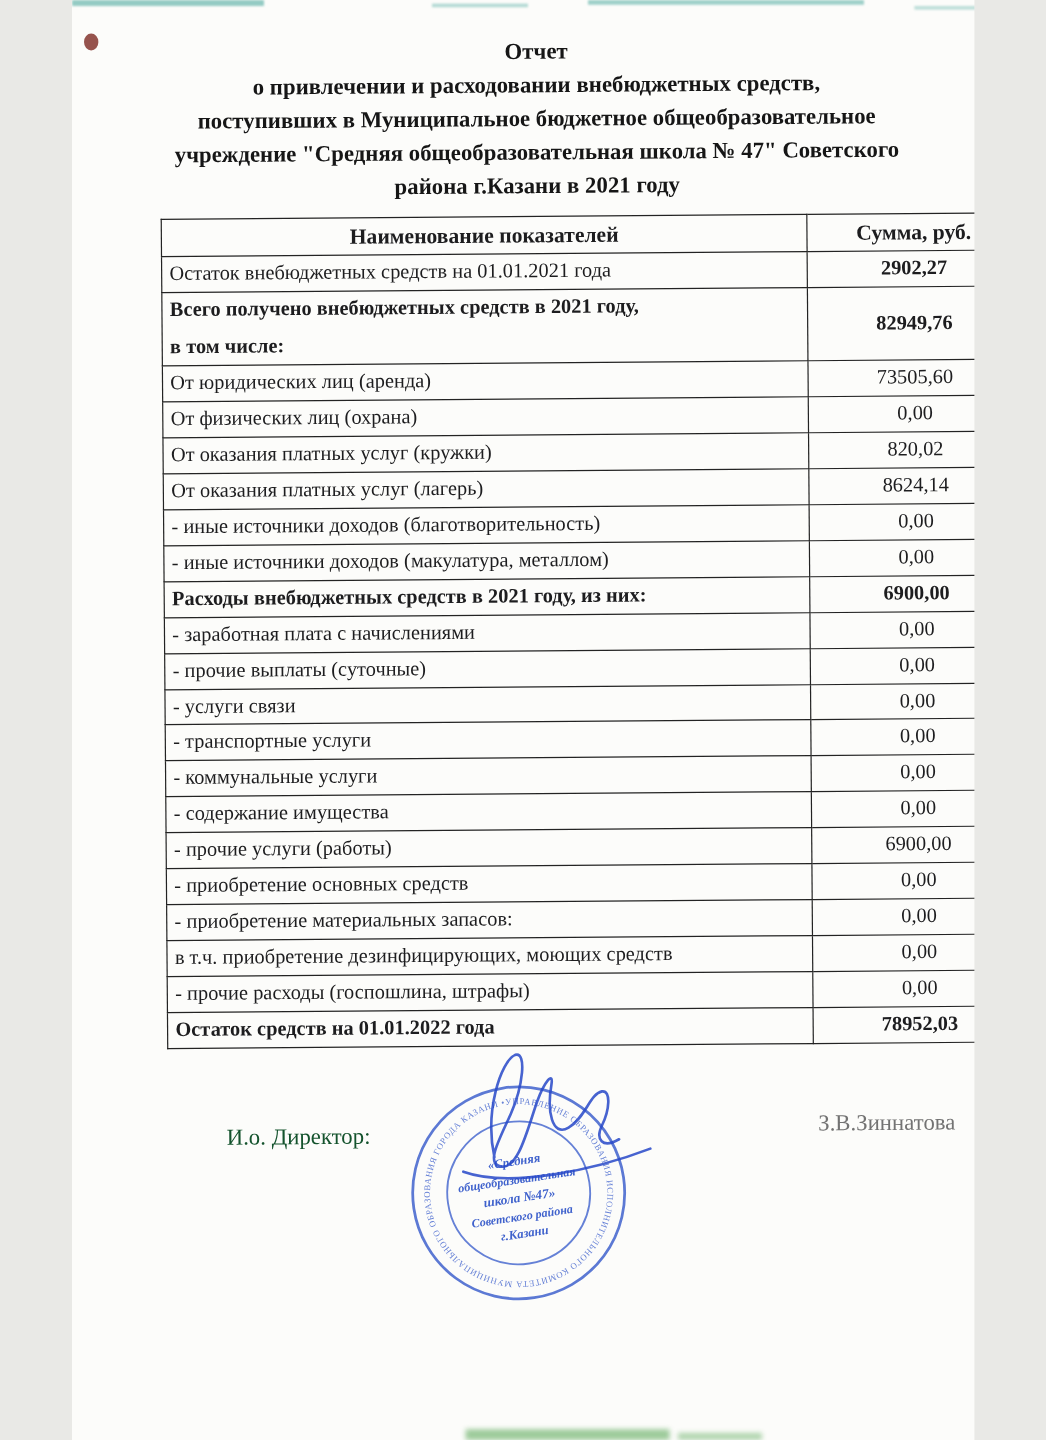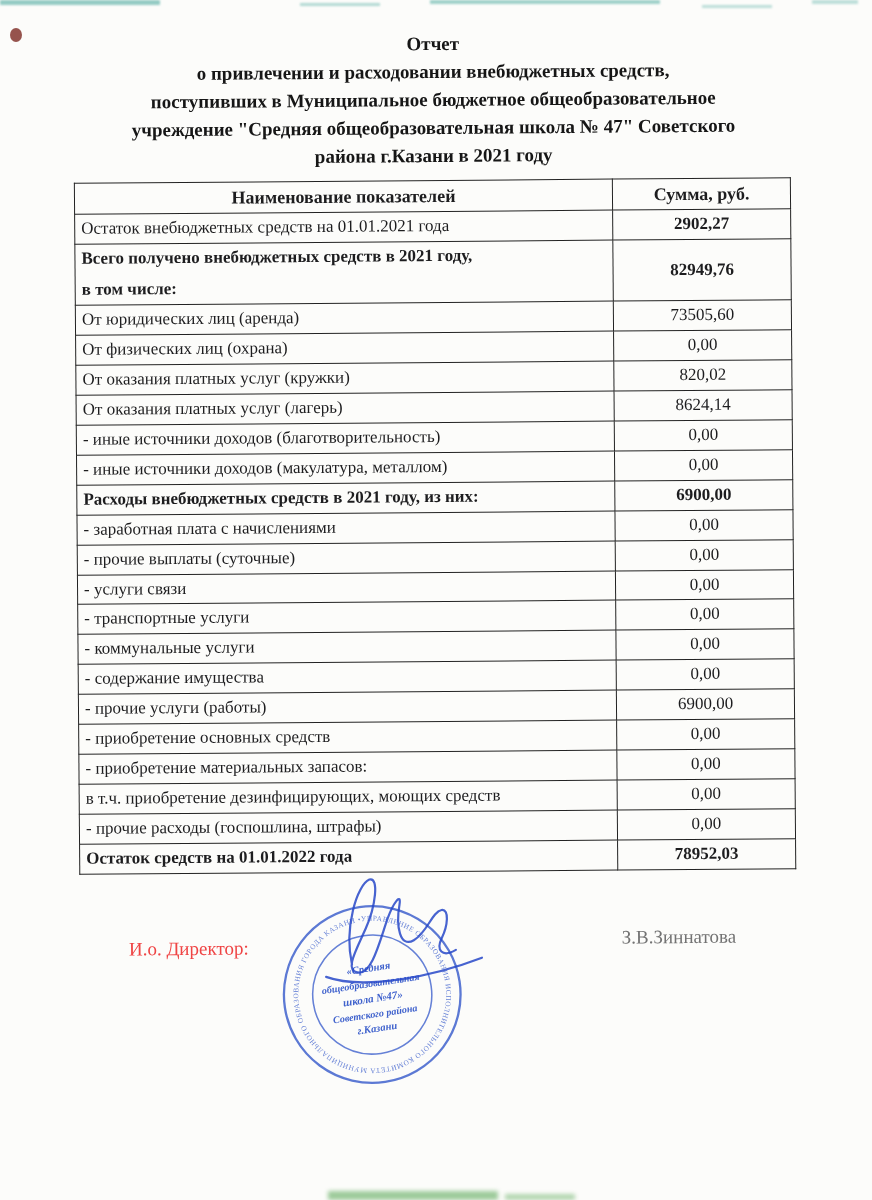--- a/index.html
+++ b/index.html
@@ -1,18 +1,18 @@
 <!DOCTYPE html>
 <html lang="ru"><head>
 <meta charset="utf-8">
 <style>
   html,body{margin:0;padding:0;background:#e9e9e6;}
   .page{
     position:relative;
-    width:872px;height:1200px;
+    width:752px;height:1200px;
     margin:0 auto;
     background:#fcfcfa;
     overflow:hidden;
     font-family:"Liberation Serif","DejaVu Serif",serif;
     color:#1d1d1f;
   }
   
   .artifact{position:absolute;pointer-events:none;}
   .a-teal1{top:0;left:96;width:160px;height:5px;background:#2e9c8f;opacity:.5;filter:blur(1px);}
   .a-teal2{top:3px;left:300px;width:80px;height:3px;background:#2e9c8f;opacity:.35;filter:blur(1px);}
@@ -55,21 +55,21 @@
   td.top{vertical-align:top;padding-top:4px;}
   td.tall div{margin-top:8px;}
 
   .sig-area{
     position:relative;
     height:250px;
     margin-top:14px;
   }
   .sig-label{
     position:absolute;left:125px;top:50px;
-    font-size:19px;color:#ef4444;
+    font-size:19px;color:#14532d;
   }
   .sig-name{
     position:absolute;left:618px;top:42px;
     font-size:19px;color:#737373;
   }
   .stamp{
     position:absolute;left:272px;top:12px;
     width:192px;height:192px;
     opacity:.92;
   }

